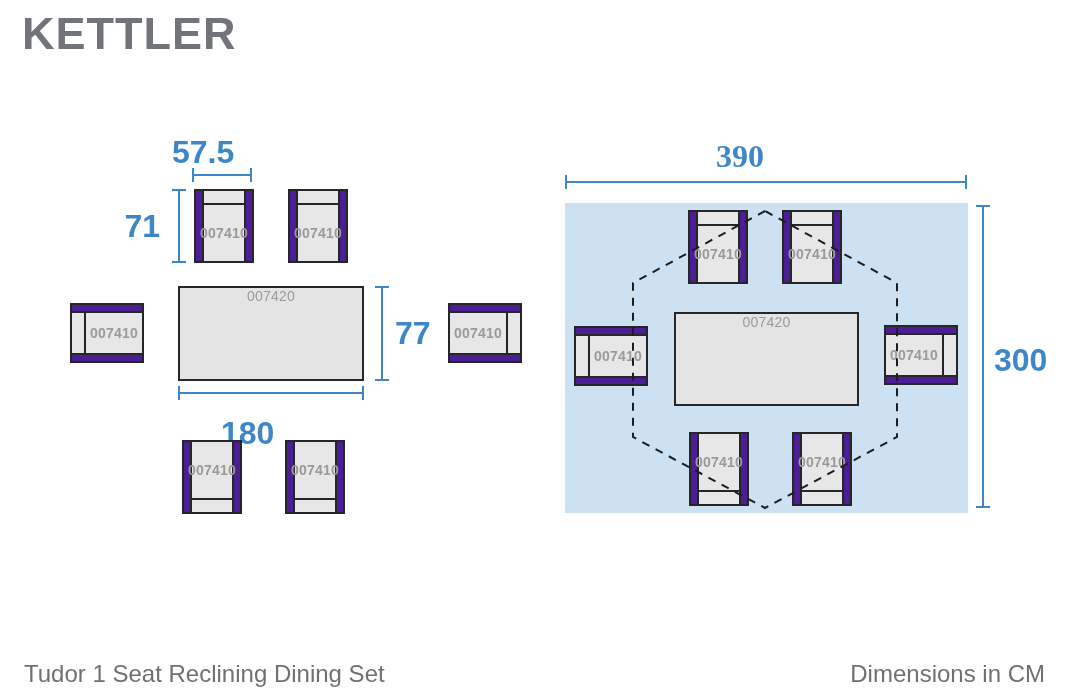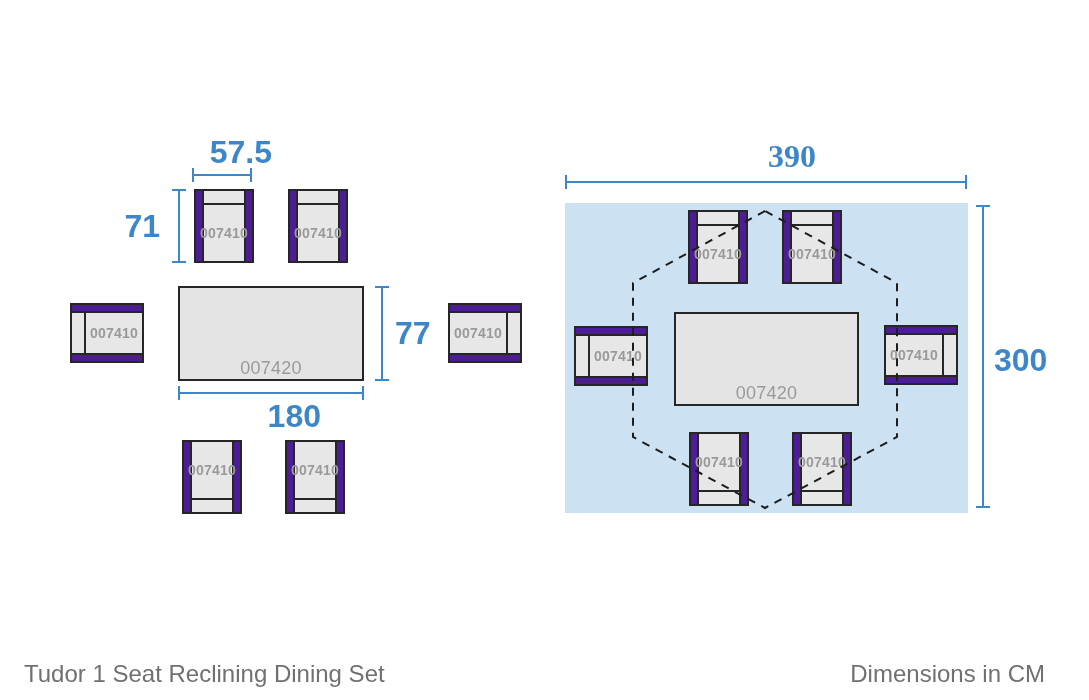--- a/index.html
+++ b/index.html
@@ -31,51 +31,52 @@
   .back-left .backline{top:6px;bottom:6px;left:12px;width:2px;}
   .back-right .backline{top:6px;bottom:6px;right:12px;width:2px;}
   .chair .label{position:absolute;inset:0;display:flex;align-items:center;justify-content:center;
         font-size:14px;color:var(--code-gray);letter-spacing:.2px;}
   .back-top .label{top:14px;}
   .back-bottom .label{bottom:14px;}
   .back-left .label{left:14px;}
   .back-right .label{right:14px;}
 
   .table{position:absolute;background:#e4e4e4;border:2px solid var(--outline-dark);
-        display:flex;align-items:flex-end;justify-content:center;
-        font-size:18px;color:var(--code-gray);letter-spacing:.2px;z-index:1;}
+        display:flex;align-items:flex-start;justify-content:center;
+        font-size:14px;color:var(--code-gray);letter-spacing:.2px;z-index:1;}
 
   
   .dim-h{position:absolute;height:2px;background:var(--dimension-blue);}
   .dim-h::before,.dim-h::after{content:"";position:absolute;top:-6px;width:2px;height:14px;
         background:var(--dimension-blue);}
   .dim-h::before{left:0;}
   .dim-h::after{right:0;}
   .dim-v{position:absolute;width:2px;background:var(--dimension-blue);}
   .dim-v::before,.dim-v::after{content:"";position:absolute;left:-6px;width:14px;height:2px;
         background:var(--dimension-blue);}
   .dim-v::before{top:0;}
   .dim-v::after{bottom:0;}
   .dim-label{position:absolute;color:var(--dimension-blue);font-size:32px;font-weight:600;
-        text-align:right;line-height:1.05;}
+        text-align:left;line-height:1.05;}
 
   
   .clearance{position:absolute;left:565px;top:203px;width:403px;height:310px;
         background:var(--clearance-fill);}
   .clearance svg{position:absolute;left:0;top:0;z-index:3;}
 
   .footer-title{position:absolute;left:24px;top:660px;font-size:24px;color:var(--text-gray);}
   .footer-note{position:absolute;right:44px;top:660px;font-size:24px;color:var(--text-gray);
         text-align:right;}
 </style>
 </head>
 <body>
 
 <div class="canvas">
 
+  <div class="logo">KETTLER</div>
 
   <div class="dim-label" style="left:172px;top:136px;width:100px;">57.5</div>
   <div class="dim-h" style="left:192px;top:174px;width:60px;"></div>
 
   <div class="dim-label" style="left:110px;top:210px;width:50px;text-align:right;">71</div>
   <div class="dim-v" style="left:178px;top:189px;height:74px;"></div>
 
   <div class="chair back-top" style="left:194px;top:189px;width:60px;height:74px;">
     <div class="seat"></div>
     <div class="backline"></div>
@@ -100,21 +101,21 @@
   <div class="chair back-right" style="left:448px;top:303px;width:74px;height:60px;">
     <div class="seat"></div>
     <div class="backline"></div>
     <div class="label">007410</div>
   </div>
 
   <div class="dim-v" style="left:381px;top:286px;height:95px;"></div>
   <div class="dim-label" style="left:395px;top:317px;width:60px;text-align:left;">77</div>
 
   <div class="dim-h" style="left:178px;top:392px;width:186px;"></div>
-  <div class="dim-label" style="left:221px;top:400px;width:100px;">180</div>
+  <div class="dim-label" style="left:221px;top:417px;width:100px;">180</div>
 
   <div class="chair back-bottom" style="left:182px;top:440px;width:60px;height:74px;">
     <div class="seat"></div>
     <div class="backline"></div>
     <div class="label">007410</div>
   </div>
   <div class="chair back-bottom" style="left:285px;top:440px;width:60px;height:74px;">
     <div class="seat"></div>
     <div class="backline"></div>
     <div class="label">007410</div>

